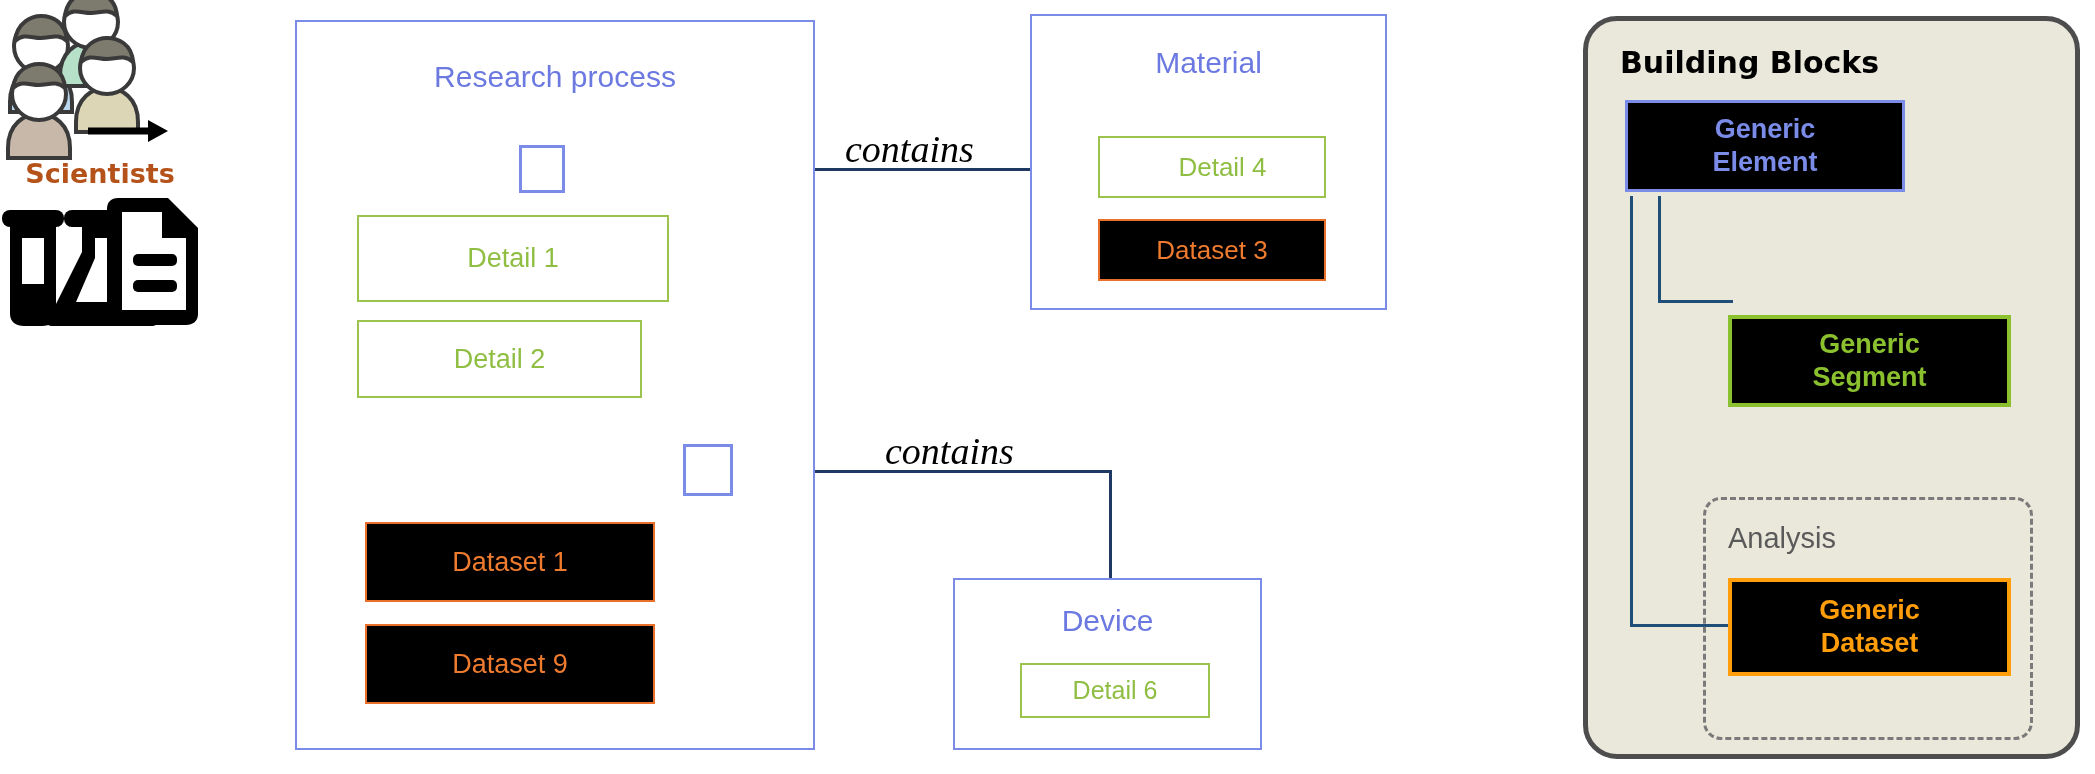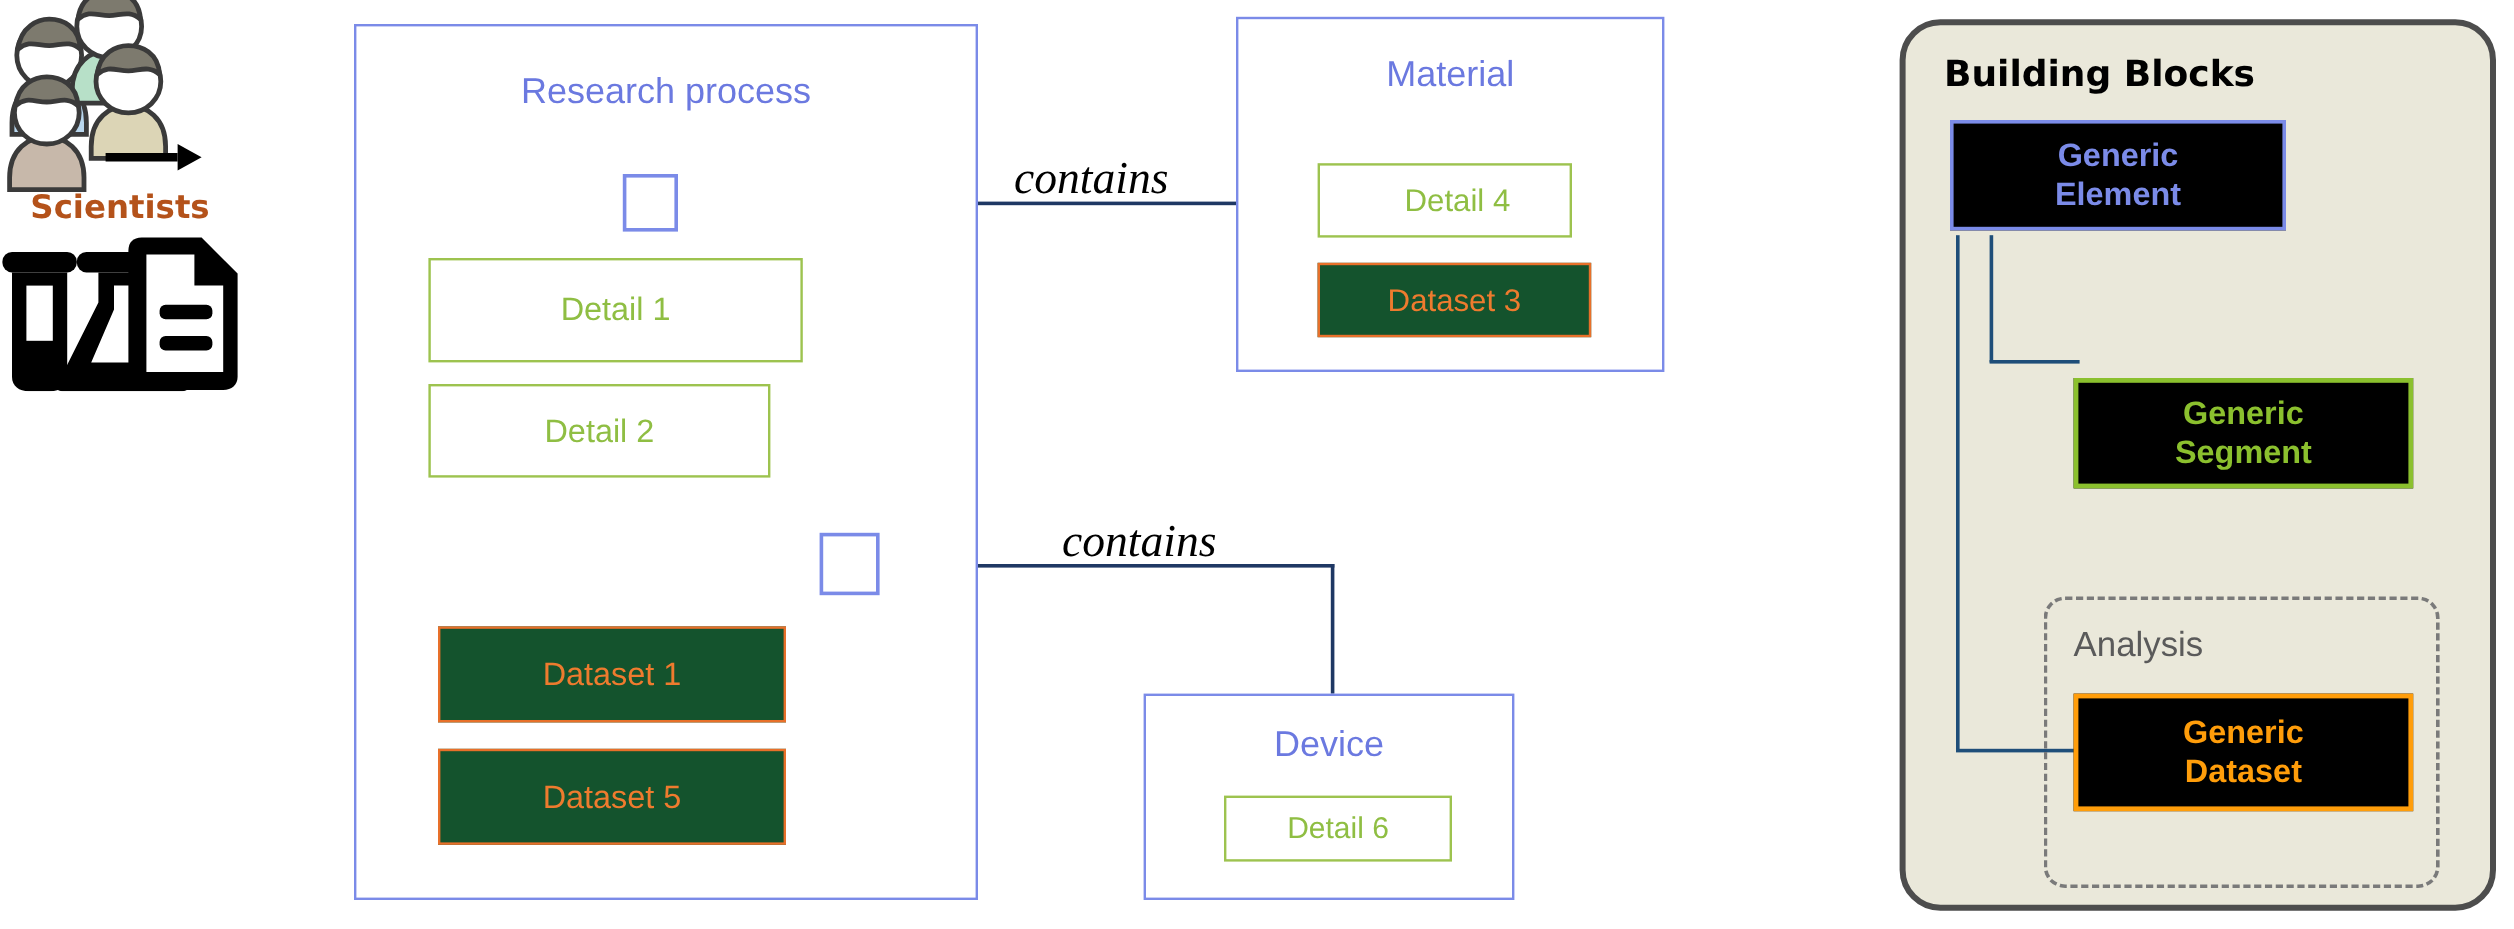--- a/index.html
+++ b/index.html
@@ -67,21 +67,21 @@
     display: flex;
     align-items: center;
     justify-content: center;
   }
 
   
   .dataset-box {
     position: absolute;
     box-sizing: border-box;
     border: 2px solid #E8702A;
-    background: #14532d;
+    background: #000000;
     color: #EE7B2E;
     font-size: 27px;
     font-family: "Liberation Sans", sans-serif;
     display: flex;
     align-items: center;
     justify-content: center;
   }
 
   
   .handle-square {
@@ -233,28 +233,28 @@
   </div>
 
 
   <div class="handle-square" style="left:683px;top:444px;width:50px;height:52px;"></div>
 
   <div class="dataset-box" style="left:365px;top:522px;width:290px;height:80px;">
     <span>Dataset 1</span>
   </div>
 
   <div class="dataset-box" style="left:365px;top:624px;width:290px;height:80px;">
-    <span>Dataset 5</span>
+    <span>Dataset 9</span>
   </div>
 
   <div class="entity-box" style="left:1030px;top:14px;width:357px;height:296px;">
     <div class="entity-title" style="top:30px;">Material</div>
   </div>
 
-  <div class="detail-box" style="left:1098px;top:136px;width:212px;height:62px;font-size:26px;padding-left:21px;">
+  <div class="detail-box" style="left:1098px;top:136px;width:228px;height:62px;font-size:26px;padding-left:21px;">
     <span>Detail 4</span>
   </div>
 
   <div class="dataset-box" style="left:1098px;top:219px;width:228px;height:62px;font-size:26px;">
     <span>Dataset 3</span>
   </div>
 
   <div class="entity-box" style="left:953px;top:578px;width:309px;height:172px;">
     <div class="entity-title" style="top:24px;">Device</div>
   </div>

